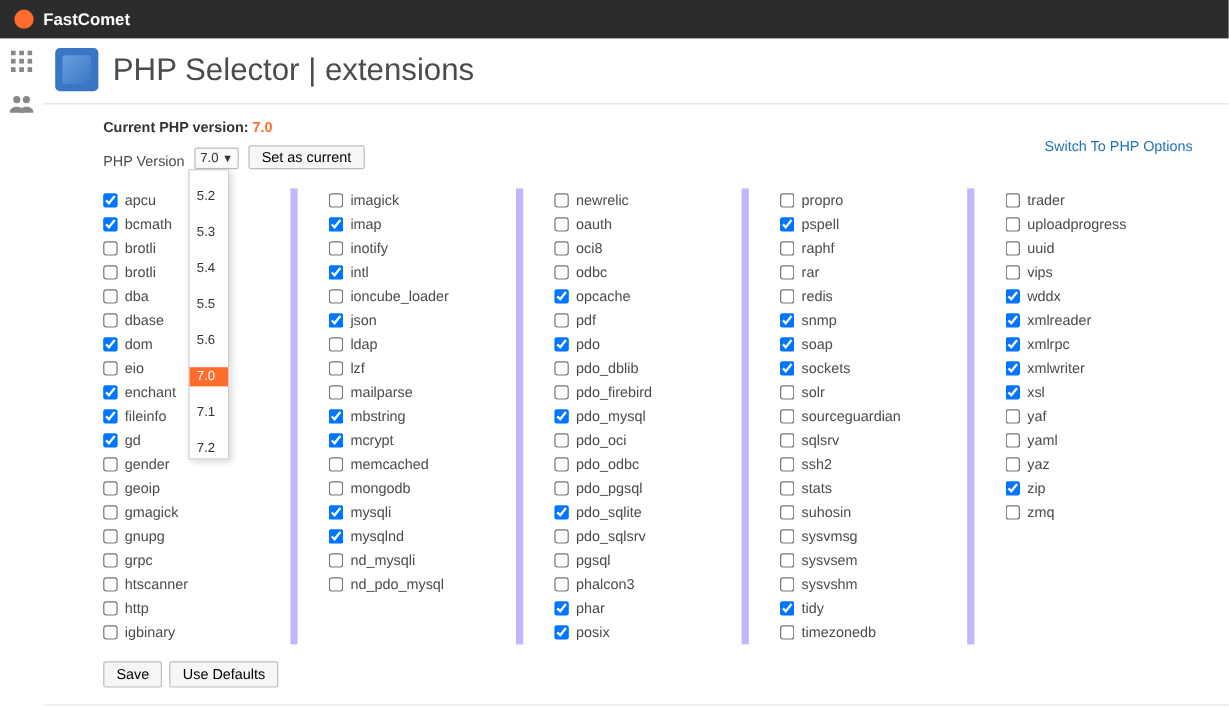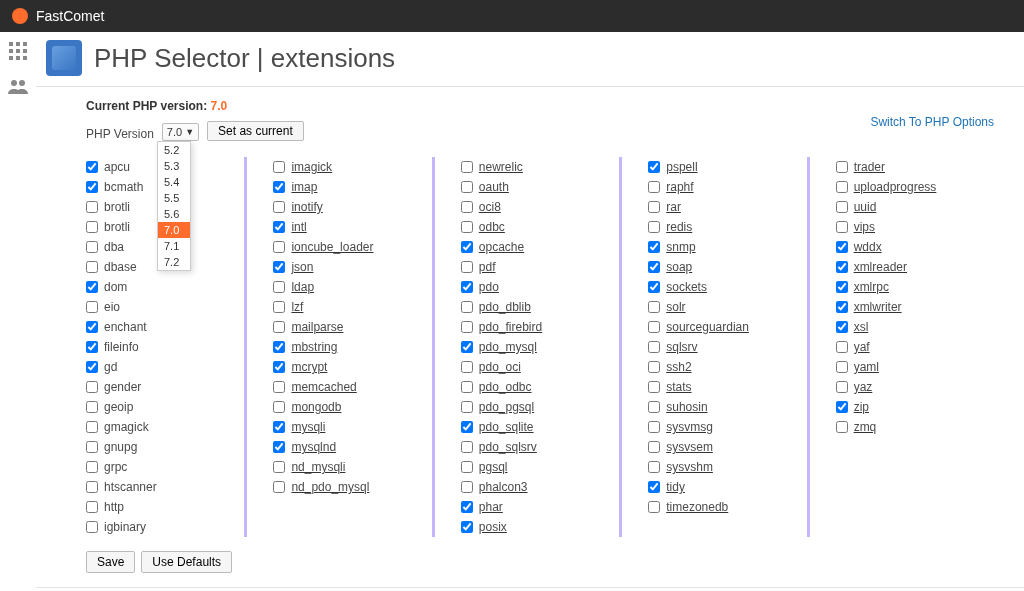--- a/index.html
+++ b/index.html
@@ -1,20 +1,20 @@
 <!DOCTYPE html>
 <html><head>
 <meta charset="utf-8">
 <style>
   * { box-sizing: border-box; margin: 0; padding: 0; }
   body { font-family: -apple-system, BlinkMacSystemFont, "Segoe UI", Arial, sans-serif; font-size: 13px; color: #333; background: #fff; }
   
   .top-bar { background: #2c2c2c; color: #fff; height: 32px; display: flex; align-items: center; padding: 0 12px; }
   .top-bar .brand-logo { width: 16px; height: 16px; border-radius: 50%; background: #ff6c2c; margin-right: 8px; }
-  .top-bar .brand { font-weight: normal; font-size: 14px; }
+  .top-bar .brand { font-weight: bold; font-size: 14px; }
   
   .main-wrap { display: flex; }
   .side-icons { width: 36px; display: flex; flex-direction: column; align-items: center; padding-top: 10px; gap: 14px; color: #888; }
   .side-icons .ic { font-size: 18px; cursor: pointer; }
 
   .content { flex: 1; padding: 0 0 20px 0; }
   
   .page-header { display: flex; align-items: center; padding: 8px 10px 10px 10px; border-bottom: 1px solid #e0e0e0; }
   .header-icon { width: 36px; height: 36px; background: #3a76c4; border-radius: 4px; margin-right: 12px; position: relative; }
   .header-icon::after { content:""; position:absolute; top:6px; left:6px; right:6px; bottom:6px; background: linear-gradient(135deg,#6aa0e0 0%, #3a76c4 100%); border-radius:3px; }
@@ -26,28 +26,28 @@
   .cur-ver-line .lbl { font-weight: bold; color: #333; }
   .cur-ver-line .val { color: #ff6c2c; font-weight: 600; }
   
   .ver-row { display: flex; align-items: flex-end; gap: 8px; font-size: 12px; margin-bottom: 12px; position: relative; }
   .ver-row .lbl { color: #4b4b4b; }
   .ver-select { border: 1px solid #bbb; background: #fafafa; font-size: 11px; padding: 2px 4px; border-radius: 2px; cursor: pointer; display: inline-flex; align-items: center; }
   .ver-select .caret { margin-left: 3px; font-size: 9px; }
   .set-cur-btn { border: 1px solid #bbb; background: #f6f6f6; font-size: 12px; padding: 2px 10px; border-radius: 2px; cursor: pointer; }
   
   .dropdown-panel { position: absolute; top: 20px; left: 71px; width: 34px; background: #fff; border: 1px solid #ccc; box-shadow: 2px 2px 6px rgba(0,0,0,0.15); z-index: 10; }
-  .dropdown-panel .opt { font-size: 11px; padding: 2px 6px; cursor: pointer; color: #333; }
+  .dropdown-panel .opt { font-size: 11px; padding: 2px 6px; cursor: pointer; color: #333; margin-top: 14px; }
   .dropdown-panel .opt.sel { background: #ff6c2c; color: #fff; }
   
   .switch-link { position: absolute; right: 30px; top: 28px; color: #1f73b7; font-size: 12px; cursor: pointer; }
   
   .ext-grid { display: flex; gap: 0; margin-top: 16px; }
   .ext-col { flex: 1; padding-right: 10px; }
-  .ext-col:not(:first-child) { border-left: 3px solid #c4b5fd; padding-left: 26px; text-decoration: underline; }
+  .ext-col:not(:first-child) { border-left: 6px solid #c4b5fd; padding-left: 26px; }
   .ext-item { display: flex; align-items: center; height: 20px; font-size: 12px; color: #4b4b4b; }
   .ext-item input { margin-right: 6px; width: 12px; height: 12px; }
   
   .btn-row { margin-top: 14px; display: flex; gap: 6px; }
   .btn-row button { border: 1px solid #bbb; background: #f6f6f6; font-size: 12px; padding: 3px 10px; border-radius: 2px; cursor: pointer; }
   
   .footer { display: flex; align-items: center; justify-content: space-between; padding: 12px 30px 0 30px; margin-top: 14px; border-top: 1px solid #e5e5e5; }
 </style>
 </head>
 <body>
@@ -342,20 +342,24 @@
               <input type="checkbox" checked="" style="">
               <span>phar</span>
             </label>
             <label class="ext-item">
               <input type="checkbox" checked="" style="">
               <span>posix</span>
             </label>
           </div>
           <div class="ext-col">
             <label class="ext-item">
+              <input type="checkbox" style="">
+              <span>propro</span>
+            </label>
+            <label class="ext-item">
               <input type="checkbox" checked="" style="">
               <span>pspell</span>
             </label>
             <label class="ext-item">
               <input type="checkbox" style="">
               <span>raphf</span>
             </label>
             <label class="ext-item">
               <input type="checkbox" style="">
               <span>rar</span>

